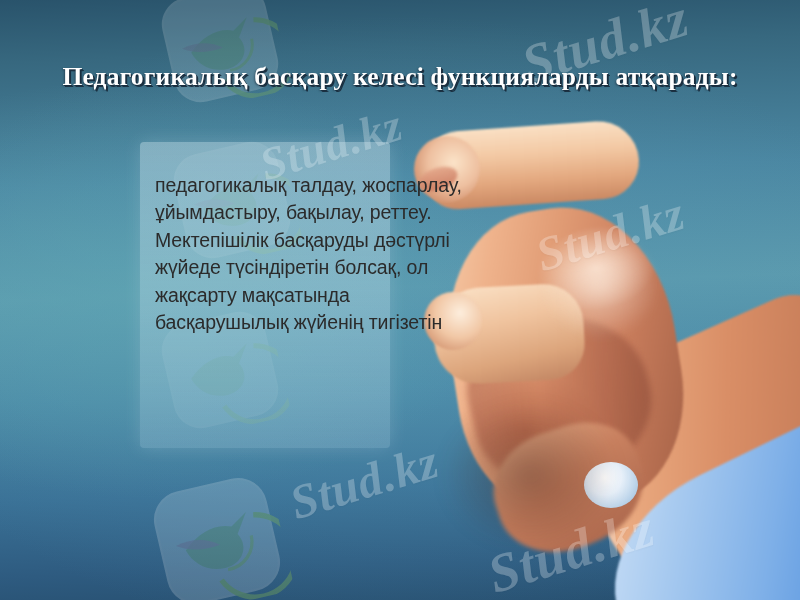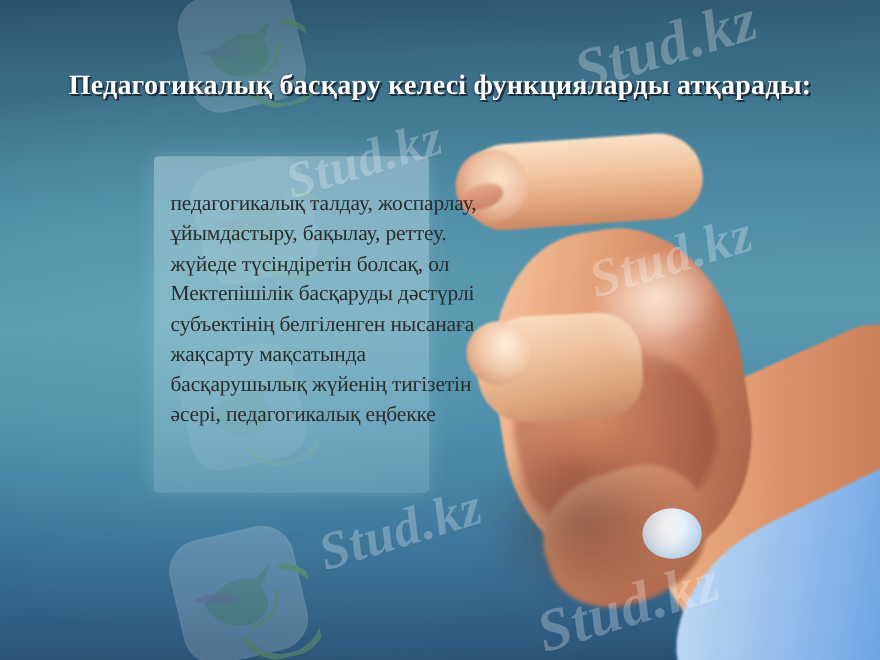--- a/index.html
+++ b/index.html
@@ -134,21 +134,21 @@
   
   .panel{
     position:absolute;left:140px;top:142px;width:250px;height:306px;
     background:linear-gradient(180deg,rgba(225,242,248,0.38) 0%,rgba(210,234,244,0.30) 55%,rgba(196,226,240,0.22) 100%);
     border-radius:4px;
     box-shadow:0 0 18px rgba(220,240,250,0.18);
     filter:blur(0.2px);
   }
   .body-text{
     position:absolute;left:155px;top:172px;width:340px;
-    font-family:Liberation Serif, serif;
+    font-family:Liberation Sans, sans-serif;
     font-size:19.5px;line-height:27.4px;color:#2b2b2b;
     letter-spacing:-0.1px;
   }
   .body-text p{margin:0;}
 </style>
 </head>
 <body>
 
 <div class="slide">
 
@@ -210,21 +210,19 @@
   <div class="wm wm3">Stud.kz</div>
   <div class="wm wm4">Stud.kz</div>
   <div class="wm wm5">Stud.kz</div>
 
   <div class="title">Педагогикалық басқару келесі функцияларды атқарады:</div>
 
   <div class="panel"></div>
   <div class="body-text">
     <p>педагогикалық талдау, жоспарлау,</p>
     <p>ұйымдастыру, бақылау, реттеу.</p>
+    <p>Мектепішілік басқаруды дәстүрлі</p>
     <p>жүйеде түсіндіретін болсақ, ол</p>
-    <p>Мектепішілік басқаруды дәстүрлі</p>
-    <p>субъектінің белгіленген нысанаға</p>
     <p>жақсарту мақсатында</p>
     <p>басқарушылық жүйенің тигізетін</p>
-    <p>әсері, педагогикалық еңбекке</p>
   </div>
 
 </div>
 
 </body></html>

